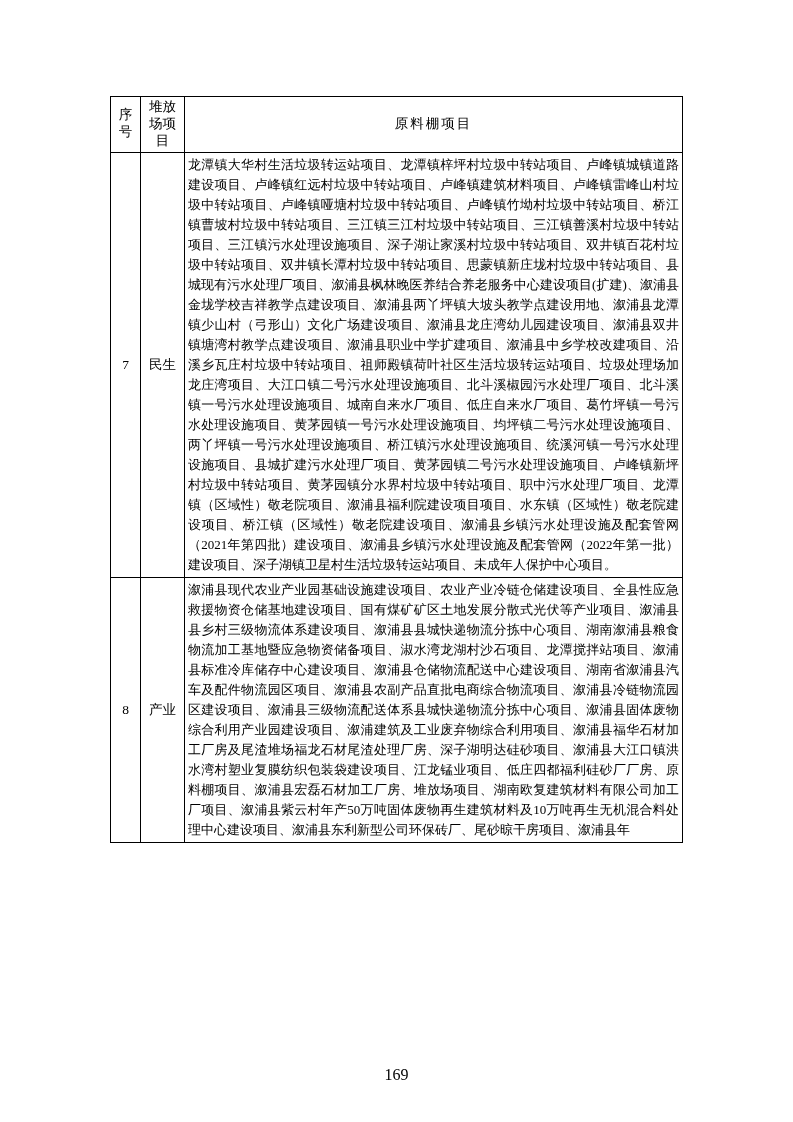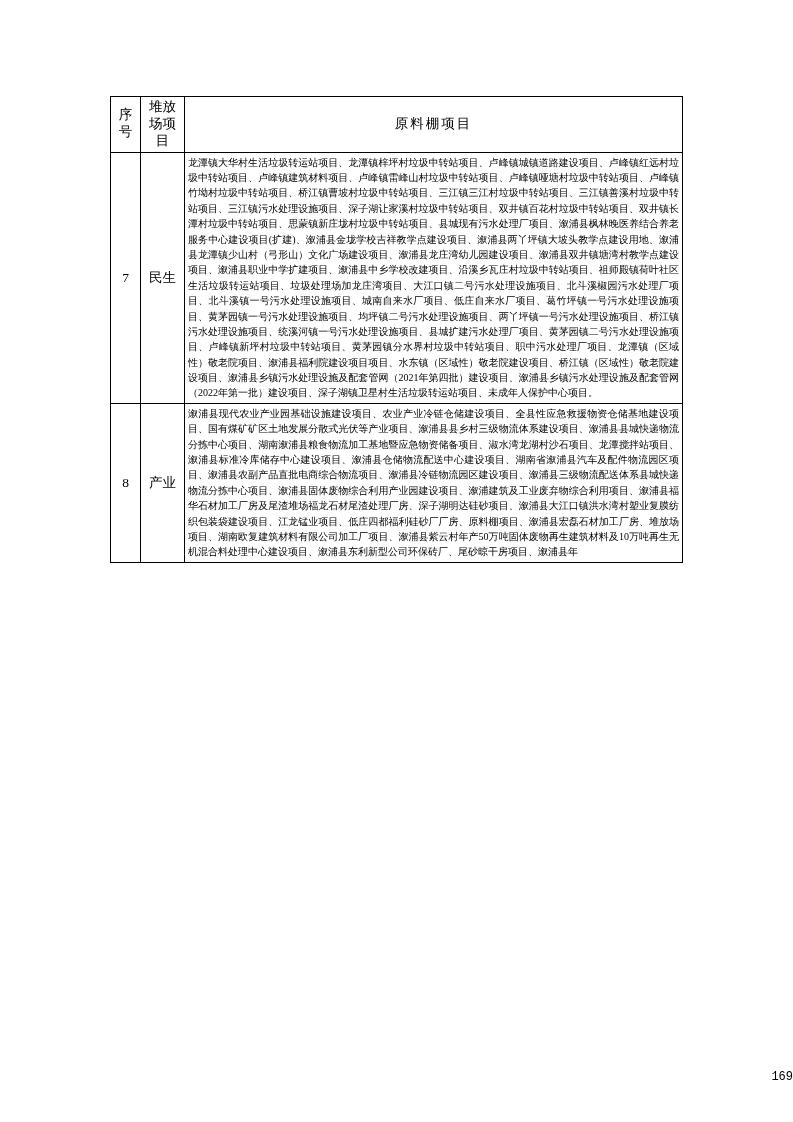--- a/index.html
+++ b/index.html
@@ -45,32 +45,32 @@
   thead td.head-name {
     letter-spacing: 2px;
   }
   .cell-center {
     text-align: center;
     font-size: 13.5px;
   }
   .cell-body {
     text-align: justify;
     text-justify: inter-ideograph;
-    font-size: 10px;
+    font-size: 13px;
     line-height: 1.54;
     padding: 5px 6px 6px 6px;
   }
   .page-number {
     position: absolute;
     left: 0;
     right: 0;
     bottom: 38px;
-    text-align: right;
-    font-size: 12px;
-    font-family: Liberation Mono, monospace;
+    text-align: center;
+    font-size: 16px;
+    font-family: Liberation Serif, serif;
   }
   .clip-bottom {
     overflow: hidden;
   }
 </style>
 </head>
 <body>
 
 <div class="page">
   <table class="doc-table">

